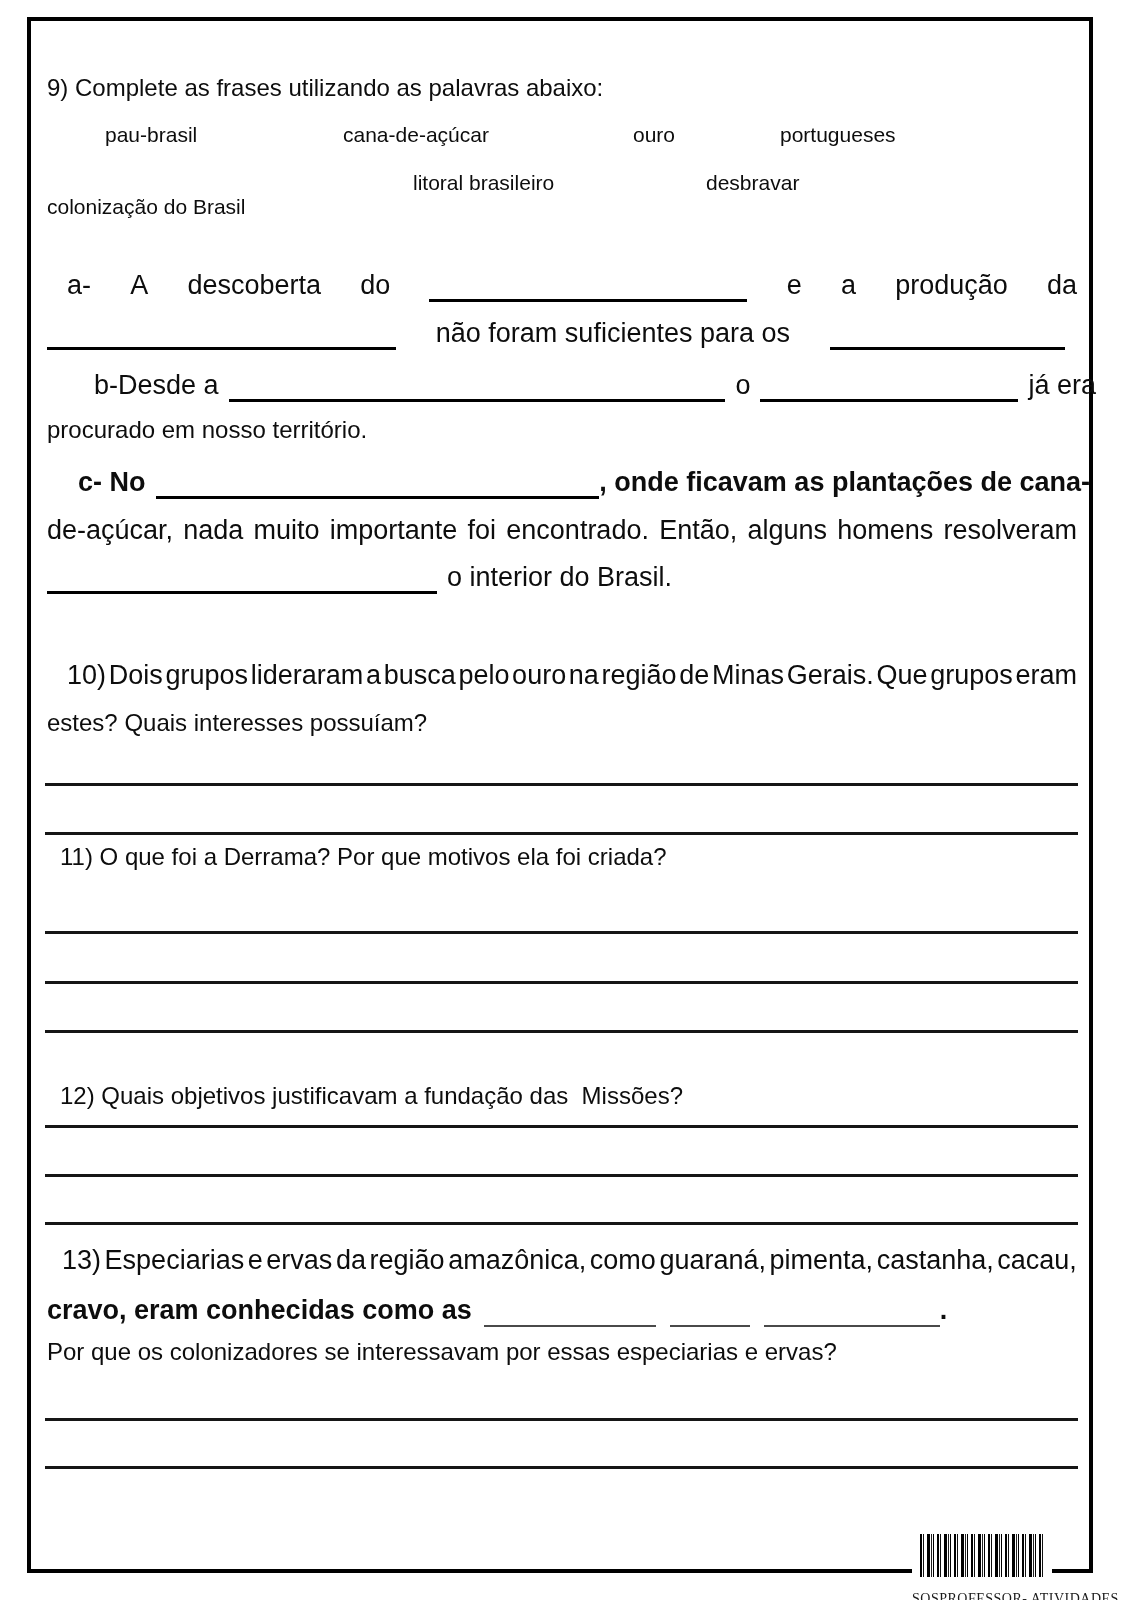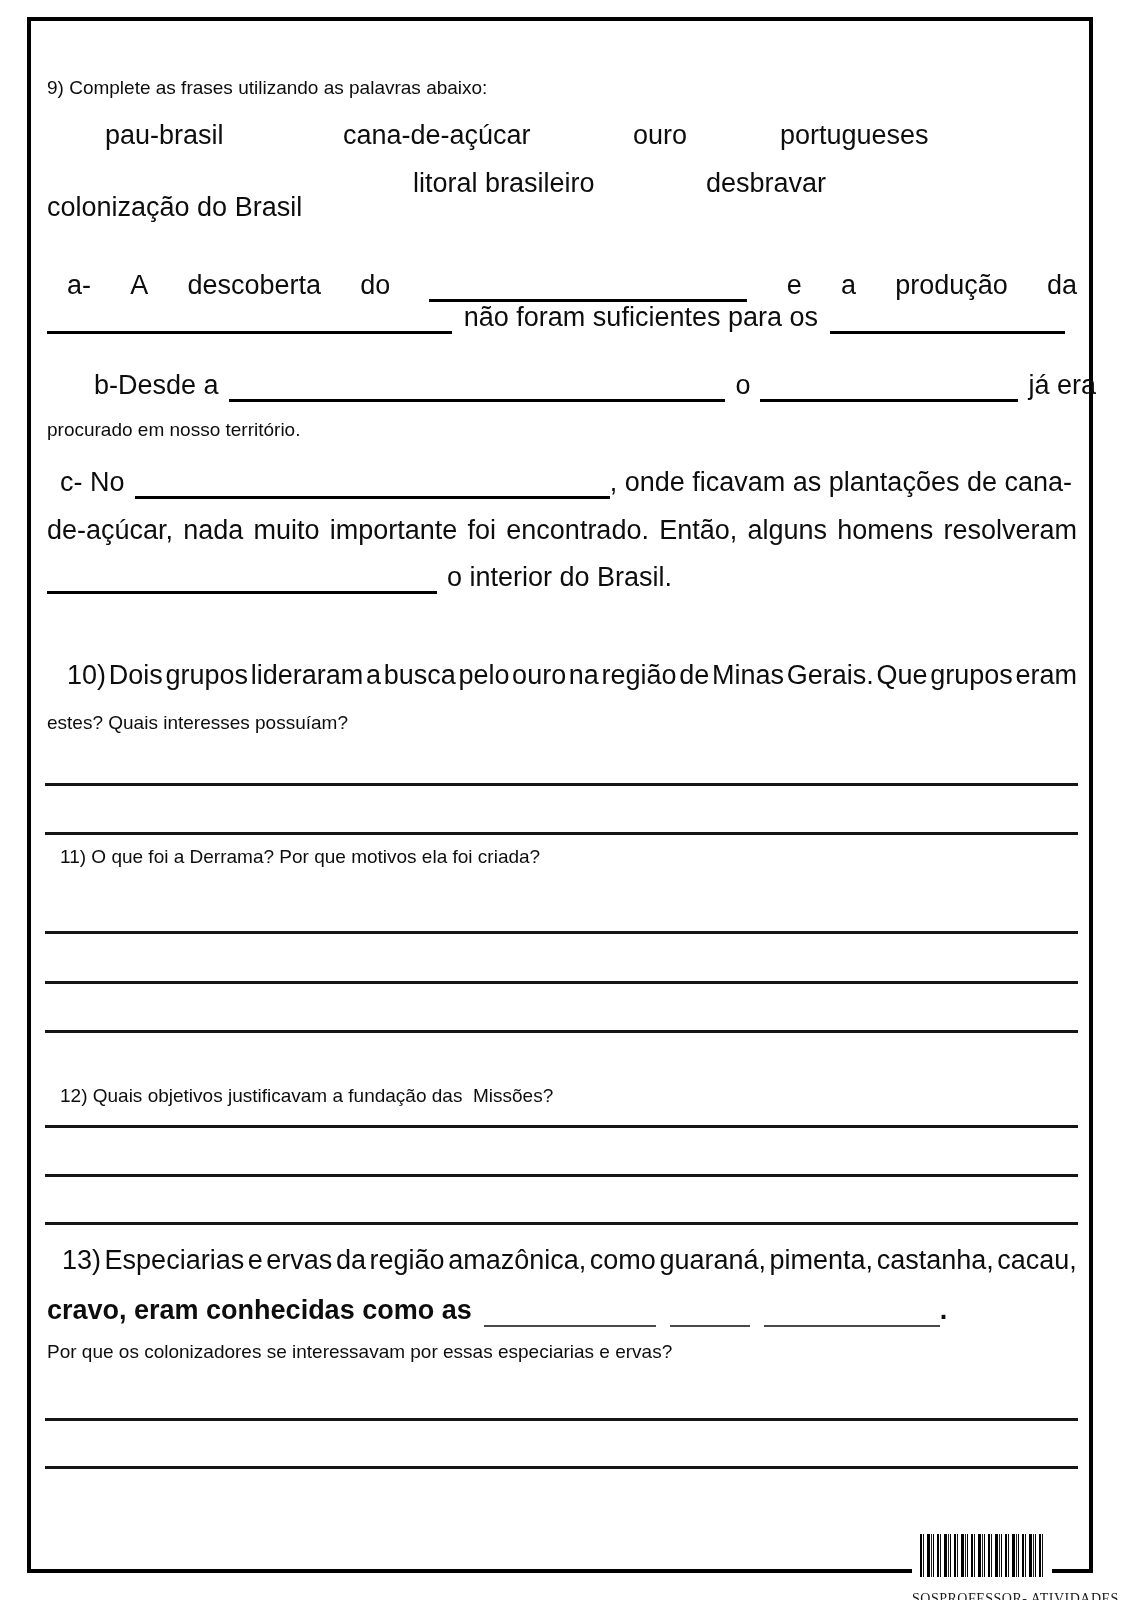--- a/index.html
+++ b/index.html
@@ -6,32 +6,32 @@
   .page {
     position:relative; width:1145px; height:1600px; background:#ffffff;
     font-family:"Liberation Sans","DejaVu Sans",sans-serif;
     color:#0d0d0d; overflow:hidden;
   }
   .frame {
     position:absolute; left:27px; top:17px; width:1066px; height:1556px;
     border:4px solid #000; box-sizing:border-box;
   }
   .line {
-    position:absolute; font-size:19px; line-height:34px; white-space:pre;
+    position:absolute; font-size:24px; line-height:34px; white-space:pre;
   }
   .frow {
     position:absolute; display:flex; align-items:flex-end;
     font-size:27px; line-height:34px; white-space:pre;
   }
   .frow.spread { justify-content:space-between; }
   .blank { border-bottom:3px solid #000; height:30px; }
   .blank.grow { flex:1 1 auto; }
   .gblank { border-bottom:2px solid #4a4a4a; height:29px; }
   .ansline { position:absolute; left:45px; width:1033px; height:3px; background:#161616; }
-  .bank-word { position:absolute; font-size:27px; line-height:34px; white-space:pre; }
+  .bank-word { position:absolute; font-size:21px; line-height:34px; white-space:pre; }
   .barcode-wrap {
     position:absolute; left:912px; top:1534px; width:140px; height:62px;
     background:#ffffff; text-align:center; z-index:3;
   }
   .barcode-bars {
     height:43px; margin:0 8px;
     background:repeating-linear-gradient(90deg,
       #000 0px,#000 2px,#fff 2px,#fff 3px,
       #111 3px,#111 4px,#fff 4px,#fff 7px,
       #000 7px,#000 10px,#fff 10px,#fff 11px,
@@ -69,36 +69,36 @@
     <span>A</span>
     <span>descoberta</span>
     <span>do</span>
     <span class="blank" style="width:318px;"></span>
     <span>e</span>
     <span>a</span>
     <span>produção</span>
     <span>da</span>
   </div>
 
-  <div class="frow" style="left:47px; top:300px; width:1018px;">
+  <div class="frow" style="left:47px; top:316px; width:1018px;gap:28px;">
     <span class="blank grow" style="margin-right:12px;"></span>
     <span>não foram suficientes para os</span>
     <span class="blank" style="width:235px; margin-left:12px;"></span>
   </div>
 
   <div class="frow" style="left:75px; top:368px; width:1002px;margin-left:19px;">
     <span>b-Desde a</span>
     <span class="blank grow" style="margin:0 10px;"></span>
     <span>o</span>
     <span class="blank" style="width:258px; margin:0 10px;"></span>
     <span>já era</span>
   </div>
   <div class="line" style="left:47px; top:413px;">procurado em nosso território.</div>
 
-  <div class="frow" style="left:60px; top:465px; width:1012px;">
+  <div class="frow" style="left:78px; top:465px; width:1012px;font-weight:bold;">
     <span>c- No</span>
     <span class="blank grow" style="margin-left:10px;"></span>
     <span>, onde ficavam as plantações de cana-</span>
   </div>
   <div class="frow" style="left:47px; top:560px;">
     <span class="blank" style="width:390px;"></span>
     <span style="margin-left:10px;">o interior do Brasil.</span>
   </div>
   <div class="frow spread" style="left:47px; top:513px; width:1030px;">
     <span>de-açúcar,</span>

